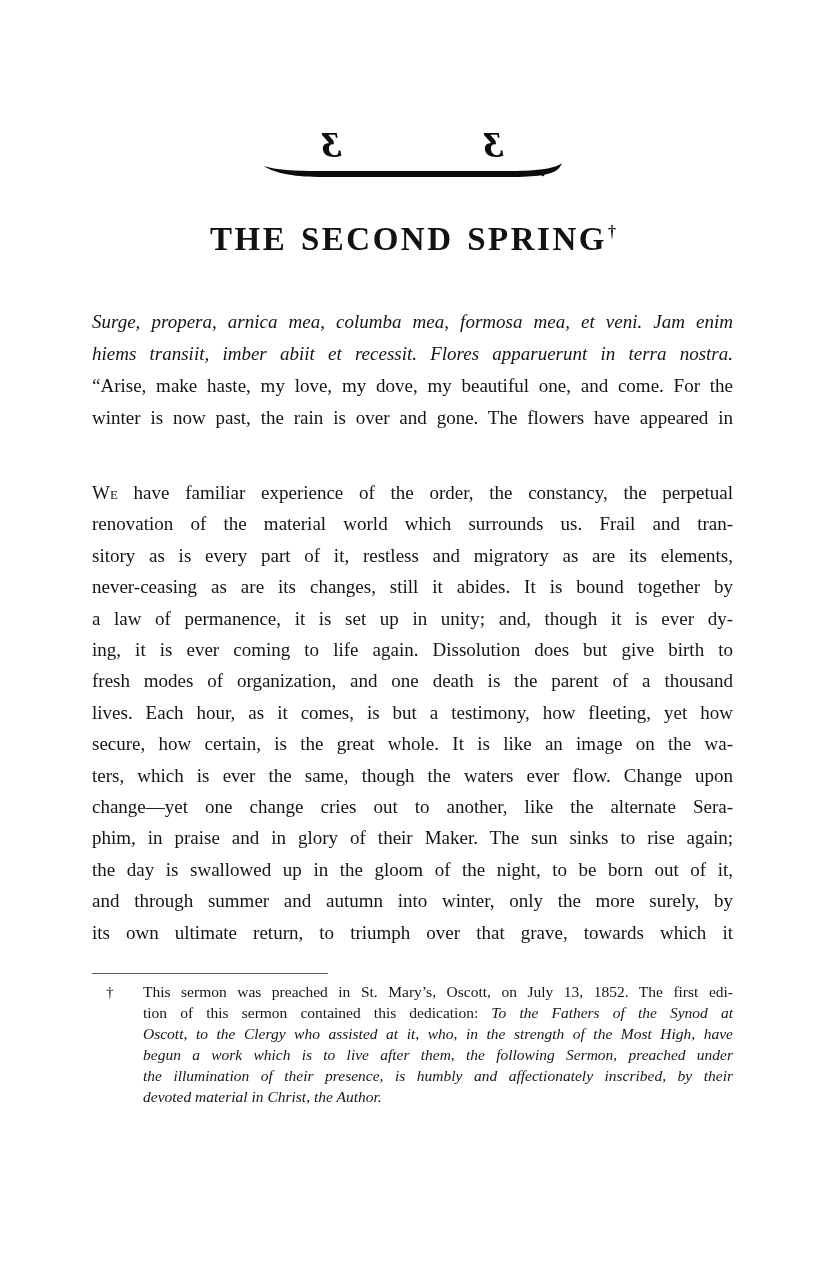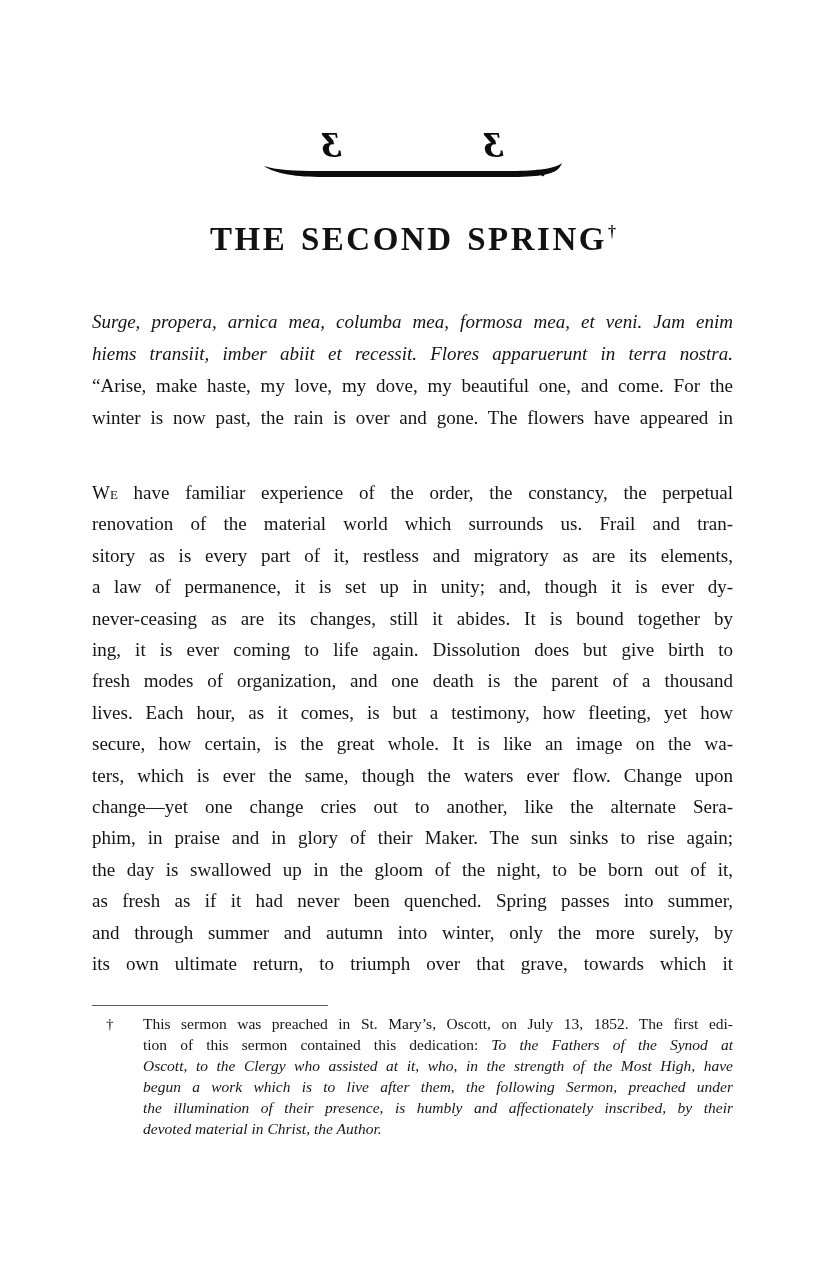--- a/index.html
+++ b/index.html
@@ -131,31 +131,30 @@
       <div class="line"><span class="it">Surge, propera, arnica mea, columba mea, formosa mea, et veni. Jam enim</span></div>
       <div class="line"><span class="it">hiems transiit, imber abiit et recessit. Flores apparuerunt in terra nostra.</span></div>
       <div class="line"><span>“Arise, make haste, my love, my dove, my beautiful one, and come. For the</span></div>
       <div class="line"><span>winter is now past, the rain is over and gone. The flowers have appeared in</span></div>
     </div>
 
   <div class="body-text">
       <div class="line"><span class="sc">We</span><span> have familiar experience of the order, the constancy, the perpetual</span></div>
       <div class="line"><span>renovation of the material world which surrounds us. Frail and tran-</span></div>
       <div class="line"><span>sitory as is every part of it, restless and migratory as are its elements,</span></div>
+      <div class="line"><span>never-ceasing as are its changes, still it abides. It is bound together by</span></div>
       <div class="line"><span>a law of permanence, it is set up in unity; and, though it is ever dy-</span></div>
-      <div class="line"><span>never-ceasing as are its changes, still it abides. It is bound together by</span></div>
       <div class="line"><span>ing, it is ever coming to life again. Dissolution does but give birth to</span></div>
       <div class="line"><span>fresh modes of organization, and one death is the parent of a thousand</span></div>
       <div class="line"><span>lives. Each hour, as it comes, is but a testimony, how fleeting, yet how</span></div>
       <div class="line"><span>secure, how certain, is the great whole. It is like an image on the wa-</span></div>
       <div class="line"><span>ters, which is ever the same, though the waters ever flow. Change upon</span></div>
       <div class="line"><span>change—yet one change cries out to another, like the alternate Sera-</span></div>
       <div class="line"><span>phim, in praise and in glory of their Maker. The sun sinks to rise again;</span></div>
       <div class="line"><span>the day is swallowed up in the gloom of the night, to be born out of it,</span></div>
-      <div class="line"><span>as fresh as if it had never been quenched. Spring passes into summer,</span></div>
       <div class="line"><span>and through summer and autumn into winter, only the more surely, by</span></div>
       <div class="line"><span>its own ultimate return, to triumph over that grave, towards which it</span></div>
     </div>
 
   <div class="footnote-rule"></div>
   <div class="footnote">
     <span class="footnote-marker">†</span>
   <div class="line"><span>This sermon was preached in St. Mary’s, Oscott, on July 13, 1852. The first edi-</span></div>
       <div class="line"><span>tion of this sermon contained this dedication: </span><span class="it">To the Fathers of the Synod at</span></div>
       <div class="line"><span class="it">Oscott, to the Clergy who assisted at it, who, in the strength of the Most High, have</span></div>

